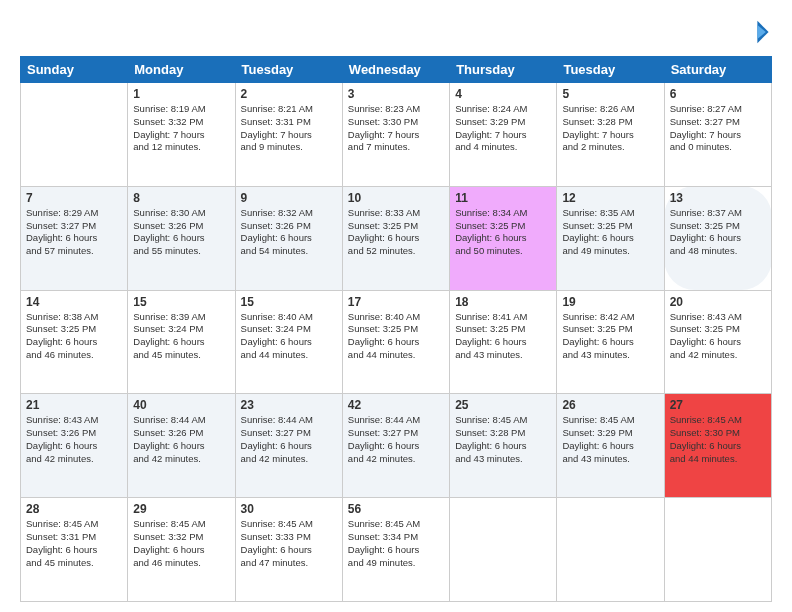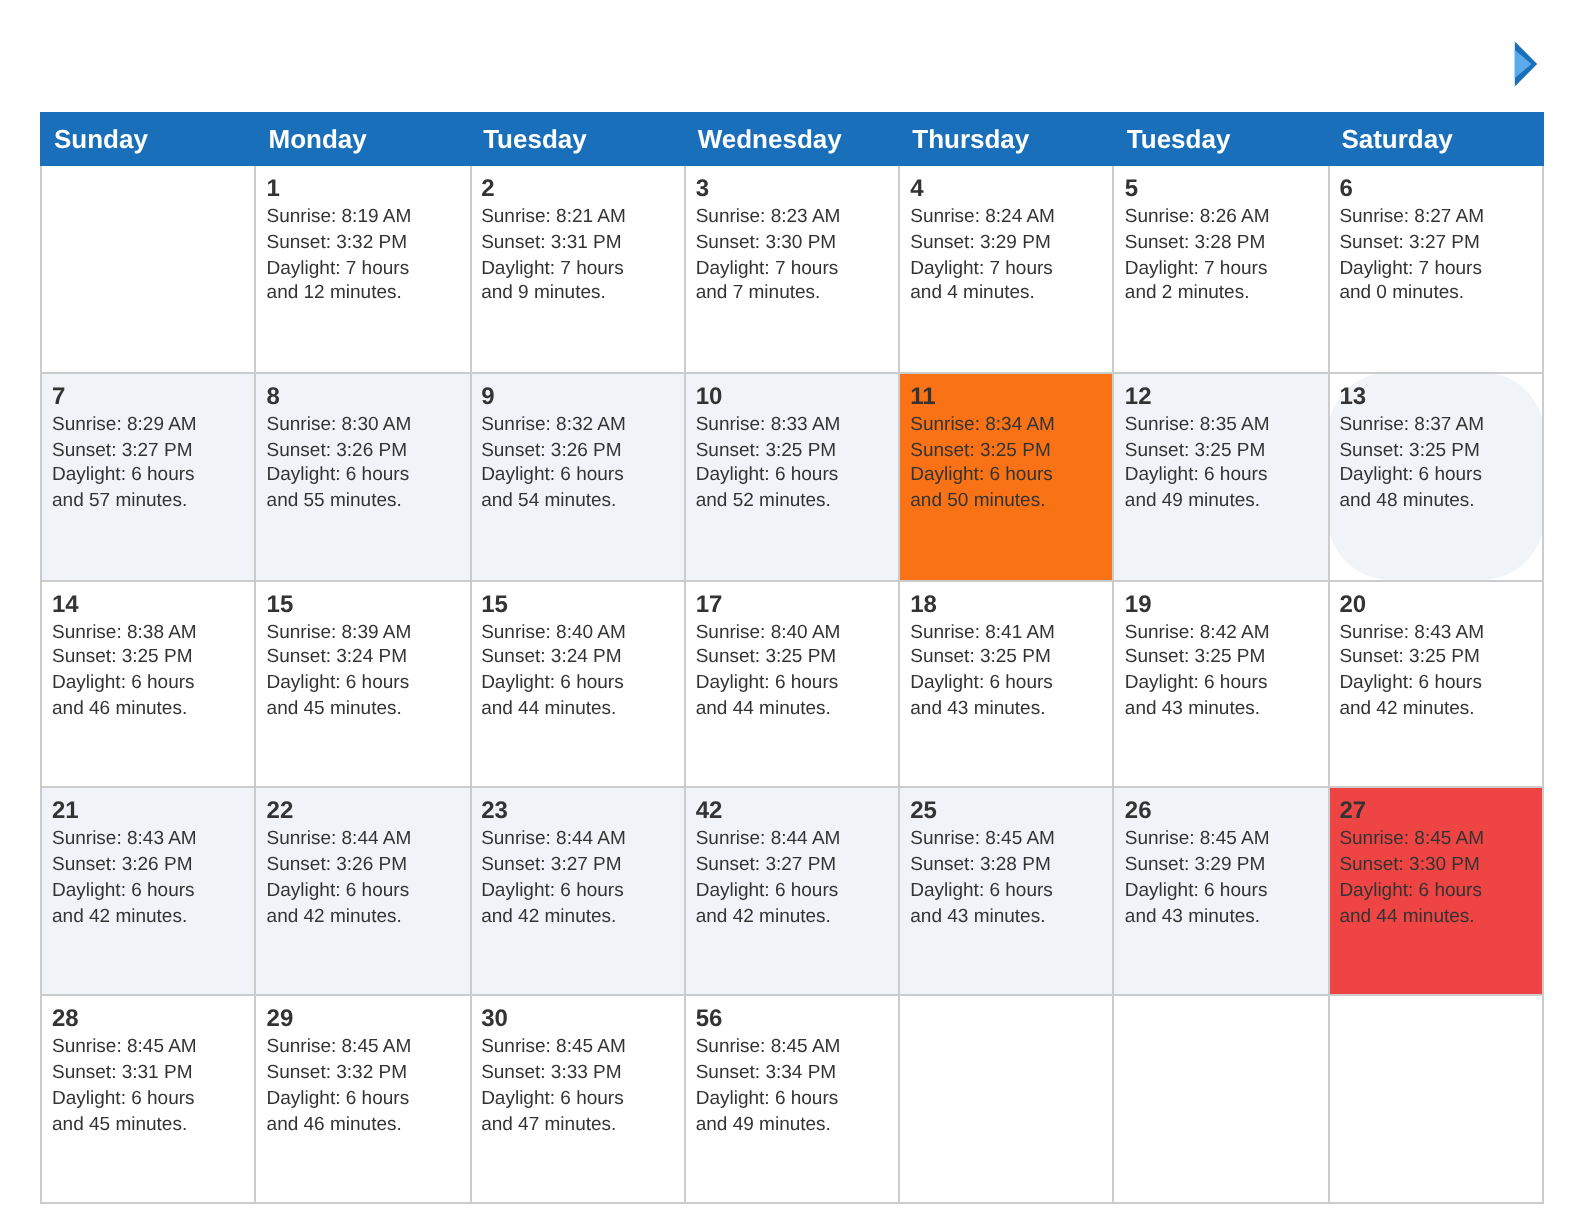--- a/index.html
+++ b/index.html
@@ -204,21 +204,21 @@
 Daylight: 6 hours
 and 54 minutes.</div>
           </td>
           <td style="background: rgb(240, 244, 248);">
             <span class="day-number">10</span>
             <div class="day-info" style="white-space: pre-line;">Sunrise: 8:33 AM
 Sunset: 3:25 PM
 Daylight: 6 hours
 and 52 minutes.</div>
           </td>
-          <td style="background: #f97316;">
+          <td style="background: #f0abfc;">
             <span class="day-number">11</span>
             <div class="day-info" style="white-space: pre-line;">Sunrise: 8:34 AM
 Sunset: 3:25 PM
 Daylight: 6 hours
 and 50 minutes.</div>
           </td>
           <td style="background: rgb(240, 244, 248);">
             <span class="day-number">12</span>
             <div class="day-info" style="white-space: pre-line;">Sunrise: 8:35 AM
 Sunset: 3:25 PM
@@ -286,21 +286,21 @@
         </tr>
         <tr>
           <td style="background: rgb(240, 244, 248); margin-left: 22px;">
             <span class="day-number">21</span>
             <div class="day-info" style="white-space: pre-line;">Sunrise: 8:43 AM
 Sunset: 3:26 PM
 Daylight: 6 hours
 and 42 minutes.</div>
           </td>
           <td style="background: rgb(240, 244, 248);">
-            <span class="day-number">22</span>
+            <span class="day-number">40</span>
             <div class="day-info" style="white-space: pre-line;">Sunrise: 8:44 AM
 Sunset: 3:26 PM
 Daylight: 6 hours
 and 42 minutes.</div>
           </td>
           <td style="background: rgb(240, 244, 248);">
             <span class="day-number">23</span>
             <div class="day-info" style="white-space: pre-line;">Sunrise: 8:44 AM
 Sunset: 3:27 PM
 Daylight: 6 hours

